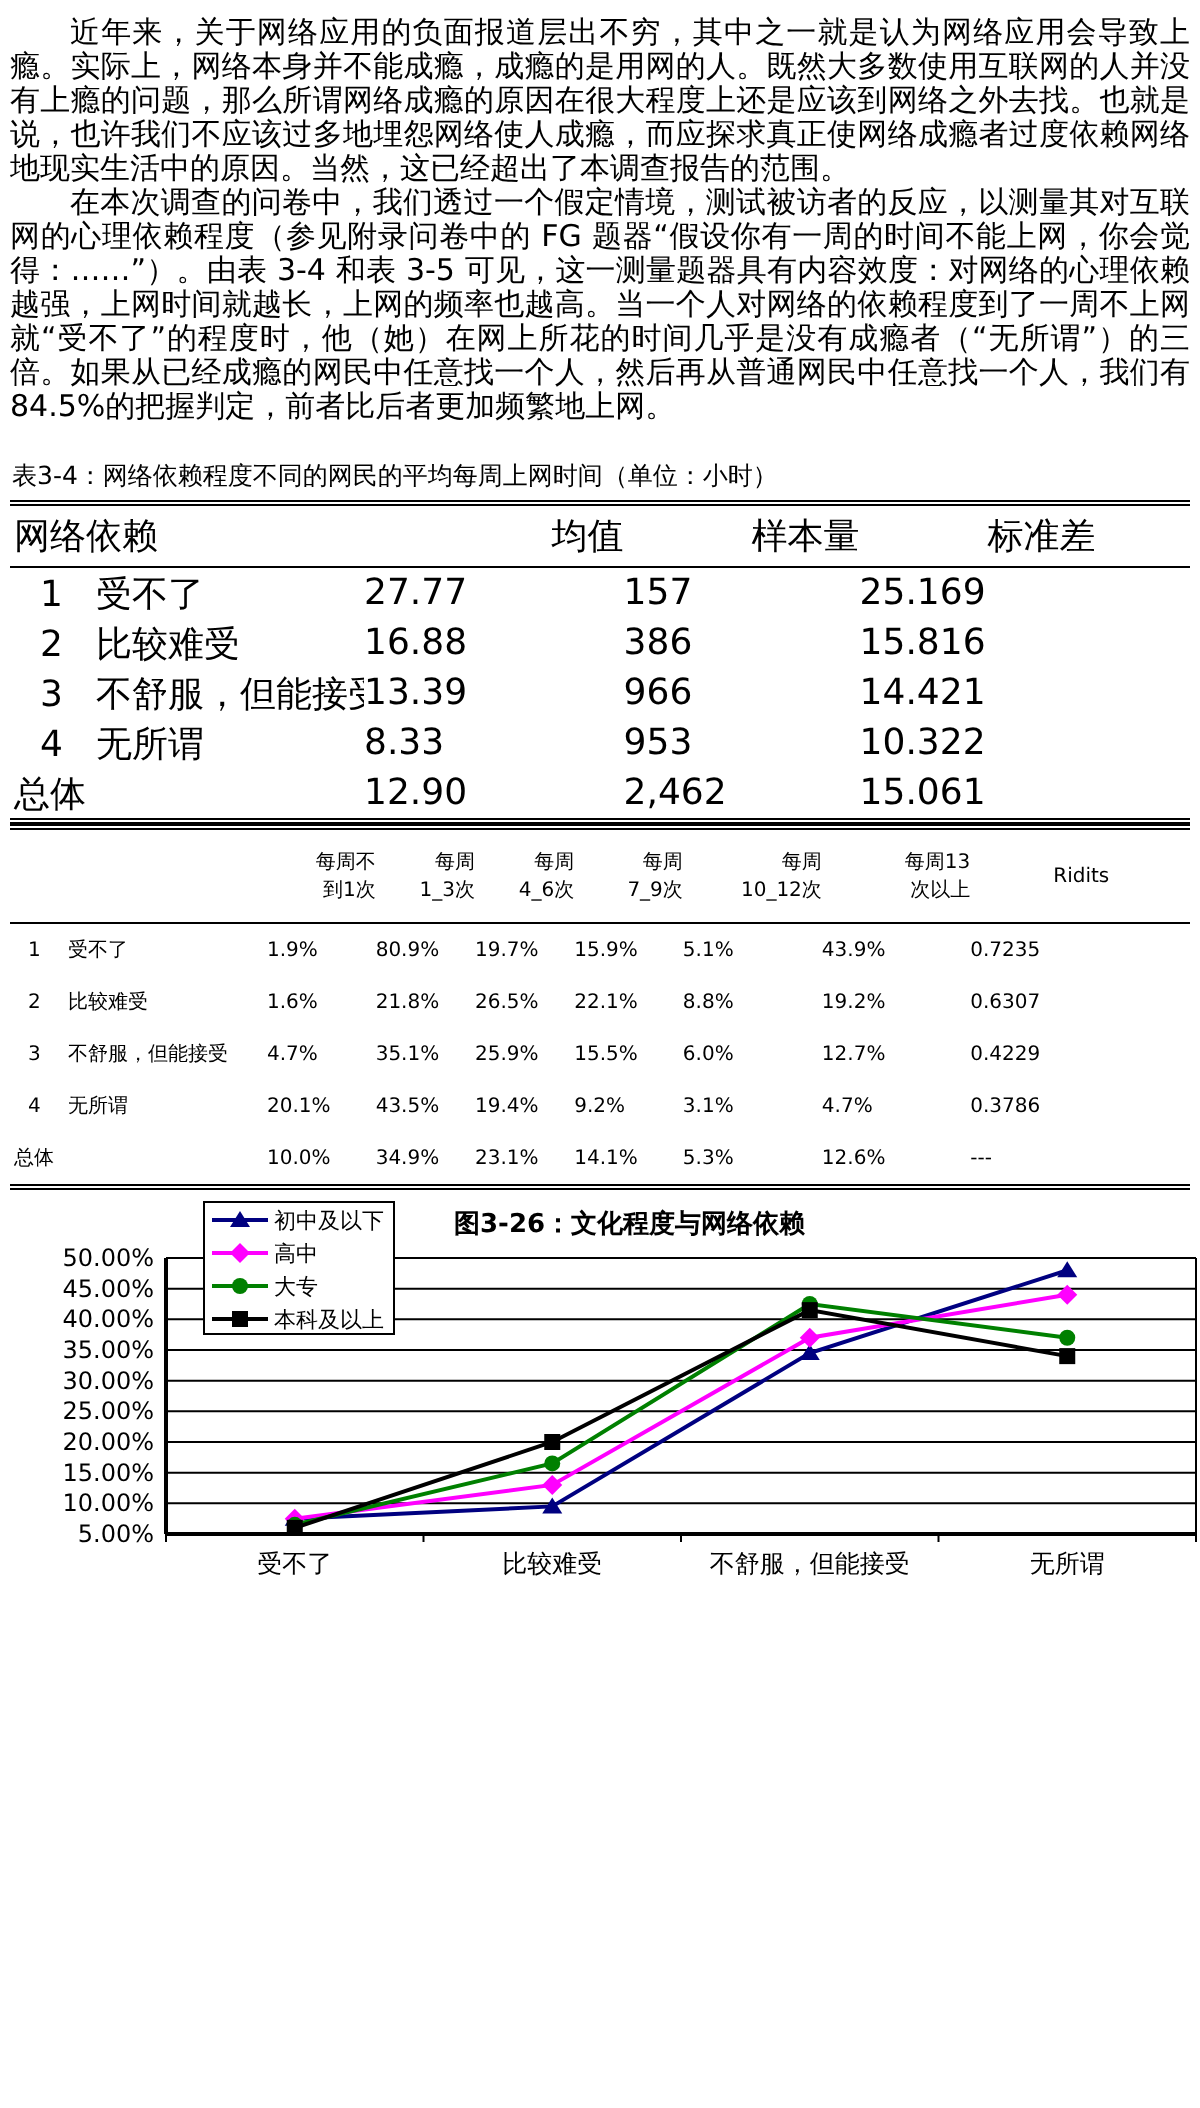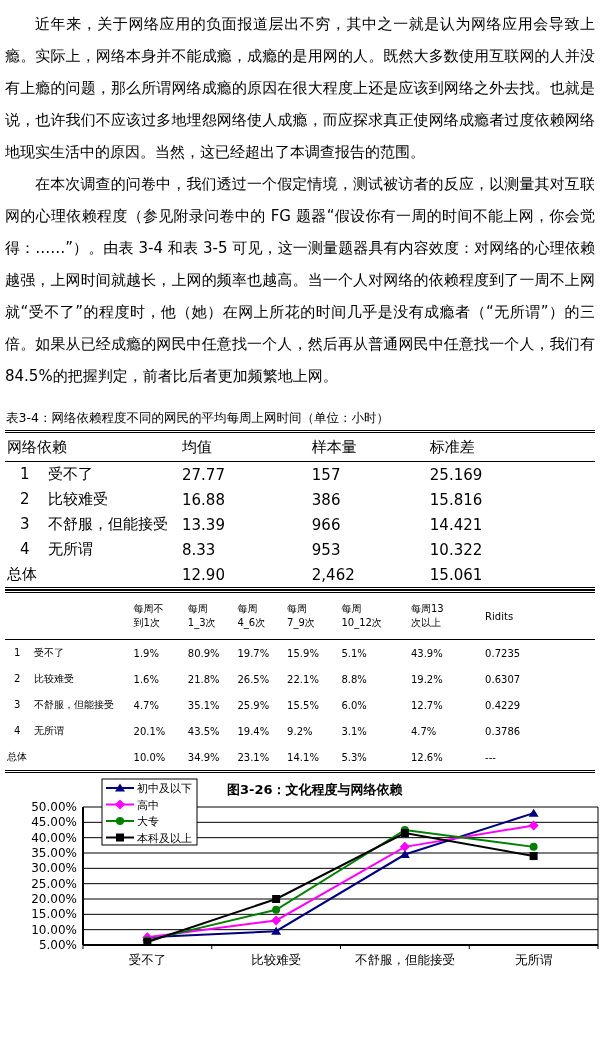--- a/index.html
+++ b/index.html
@@ -1,30 +1,30 @@
 <!DOCTYPE html>
 <html><head>
 <meta charset="utf-8">
 <style>
   html,body{margin:0;padding:0;background:#fff;color:#000;}
   body{width:600px;font-family:"DejaVu Sans","Liberation Sans",sans-serif;}
   .page{width:600px;height:1054px;overflow:hidden;box-sizing:border-box;padding:8px 5px 0 5px;}
-  p.body-text{margin:0;font-size:15px;line-height:32px;text-align:justify;text-indent:2em;letter-spacing:0;}
+  p.body-text{margin:0;font-size:15px;line-height:17px;text-align:justify;text-indent:2em;letter-spacing:0;}
   p.p3{margin-top:10px;}
   .caption{font-size:12.5px;line-height:16px;margin:18px 0 4px 1px;}
   .caption.c35{margin-top:16px;}
   table{width:100%;border-collapse:collapse;table-layout:fixed;
         border-top:3px double #000;border-bottom:3px double #000;}
   thead th{font-weight:normal;border-bottom:1px solid #000;padding:3px 0;vertical-align:middle;}
   th.hl{text-align:left;padding-left:2px;}
-  th.hc{text-align:left;white-space:pre-line;}
+  th.hc{text-align:right;white-space:pre-line;}
   td{padding:0;vertical-align:middle;}
   td.lbl{text-align:left;white-space:nowrap;overflow:hidden;}
   td.val{text-align:left;}
-  .t34{font-size:15px;}
+  .t34{font-size:18px;}
   .t34 thead th{height:22px;}
   .t34 tbody td{height:25px;}
   .t35{font-size:10px;}
   .t35 thead th{height:40px;}
   .t35 tbody td{height:26px;}
   .rnum{display:inline-block;}
   .t34 .rnum{width:28px;padding-left:13px;}
   .t35 .rnum{width:20px;padding-left:7px;}
   .t34 td.lbl{padding-left:2px;}
   .t35 td.lbl{padding-left:2px;}

